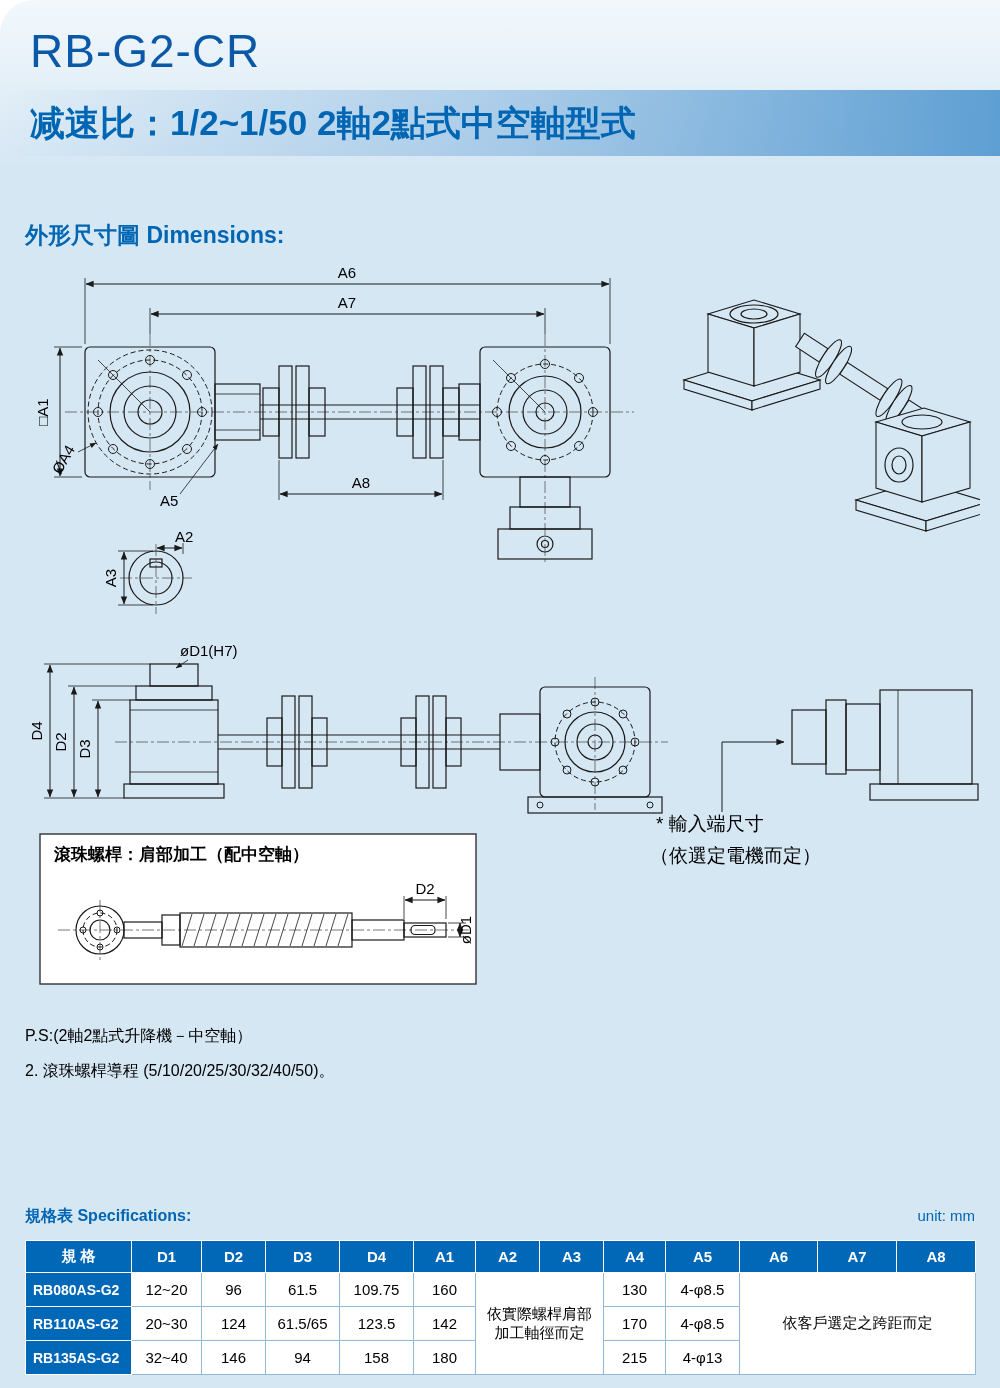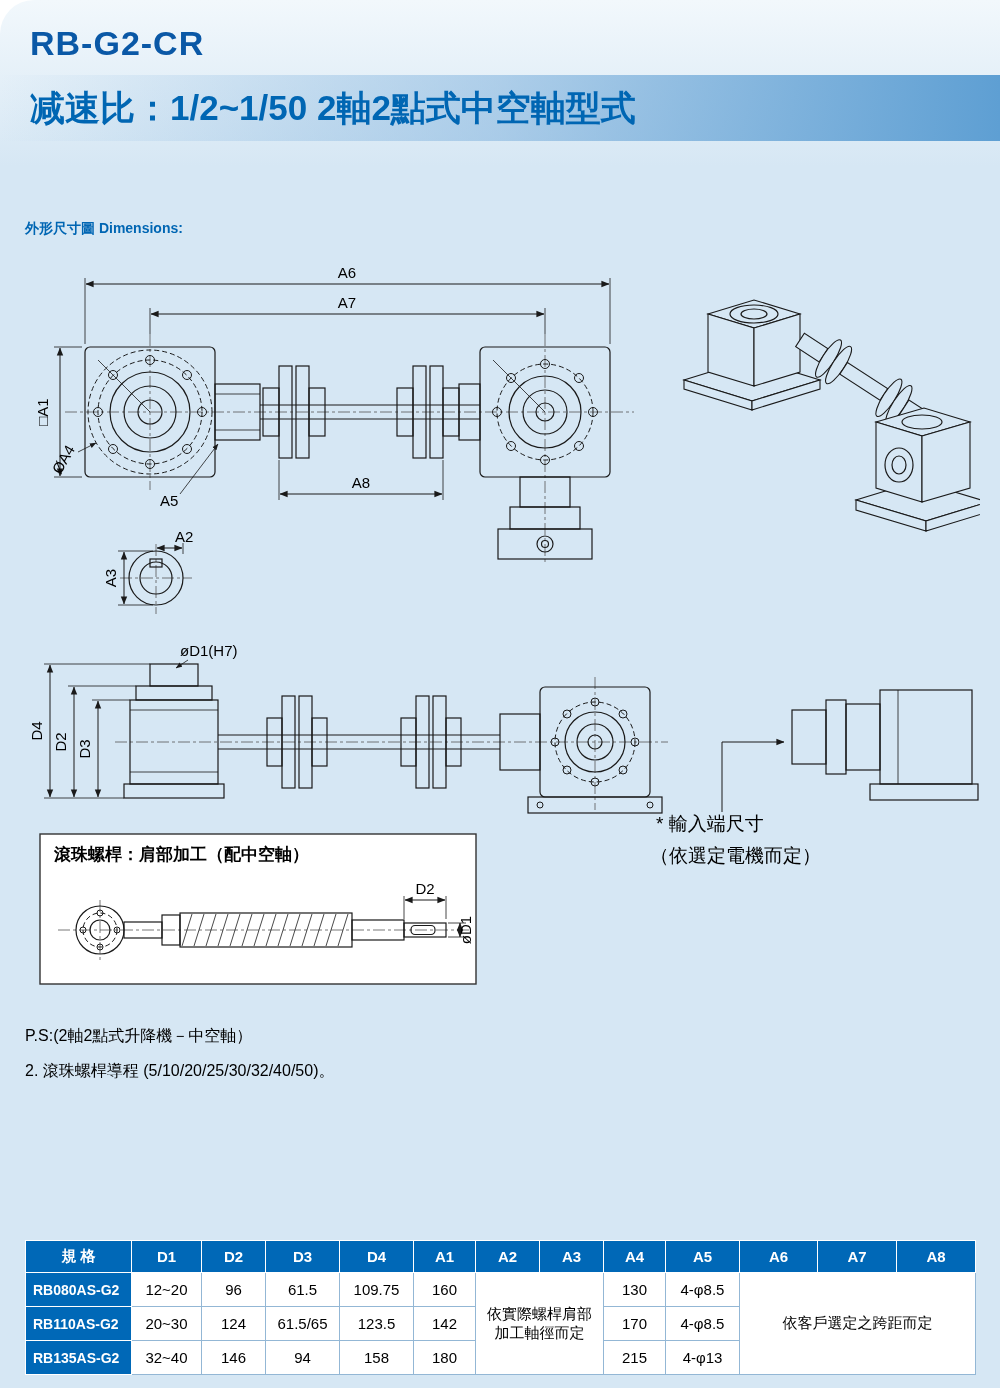--- a/index.html
+++ b/index.html
@@ -9,28 +9,28 @@
     font-family:"Liberation Sans","DejaVu Sans",sans-serif;
     color:#000;
   }
   .page {
     position:relative; width:1000px; height:1388px;
     background:linear-gradient(180deg,#f2f8fc 0%, #d6e7f4 12%, #d6e7f4 100%);
     border-radius:34px 0 0 0;
     overflow:hidden;
   }
   .header-top { padding:24px 0 0 30px; }
-  .title { font-size:34px; font-weight:bold; color:#0a58a6; letter-spacing:1px; }
+  .title { font-size:46px; font-weight:normal; color:#0a58a6; letter-spacing:1px; }
   .band {
     margin-top:12px; height:66px; display:flex; align-items:center; padding-left:30px;
     background:linear-gradient(90deg, rgba(214,231,244,0) 0%, rgba(128,178,221,0.55) 50%, #5e9fd3 100%);
     text-align:center;
   }
   .subtitle { font-size:35px; font-weight:bold; color:#0066b3; }
-  .dim-heading { position:absolute; left:25px; top:220px; font-size:14px; font-weight:bold; color:#0066b3; }
+  .dim-heading { position:absolute; left:25px; top:220px; font-size:23px; font-weight:bold; color:#0066b3; }
   .drawing-svg { position:absolute; left:20px; top:262px; }
 
   
   .ln   { fill:none; stroke:#1a1a1a; stroke-width:1.2; }
   .lnf  { fill:#d6e7f4; stroke:#1a1a1a; stroke-width:1.1; }
   .whf  { fill:#ffffff; stroke:#333; stroke-width:1.4; }
   .dash { fill:none; stroke:#1a1a1a; stroke-width:1; stroke-dasharray:5 3; }
   .cl   { fill:none; stroke:#555; stroke-width:0.8; stroke-dasharray:12 3 3 3; }
   .dim  { fill:none; stroke:#1a1a1a; stroke-width:1; }
   .ext  { fill:none; stroke:#1a1a1a; stroke-width:0.8; }
@@ -334,20 +334,24 @@
       <line x1="440" y1="661" x2="440" y2="675" class="dim" marker-start="url(#arr)" marker-end="url(#arr)"></line>
       <text transform="translate(451,668) rotate(-90)" text-anchor="middle">øD1</text>
     </g>
   </svg>
 
   <div class="notes">
     <div class="note-line">P.S:(2軸2點式升降機－中空軸）</div>
     <div class="note-line">2. 滾珠螺桿導程 (5/10/20/25/30/32/40/50)。</div>
   </div>
 
+  <div class="spec-heading-row">
+    <span class="spec-heading">規格表 Specifications:</span>
+    <span class="unit">unit: mm</span>
+  </div>
 
   <table class="spec-table">
     <colgroup>
       <col style="width:106px">
         <col style="width:70px">
         <col style="width:64px">
         <col style="width:74px">
       <col style="width:74px">
         <col style="width:62px">
         <col style="width:64px">

